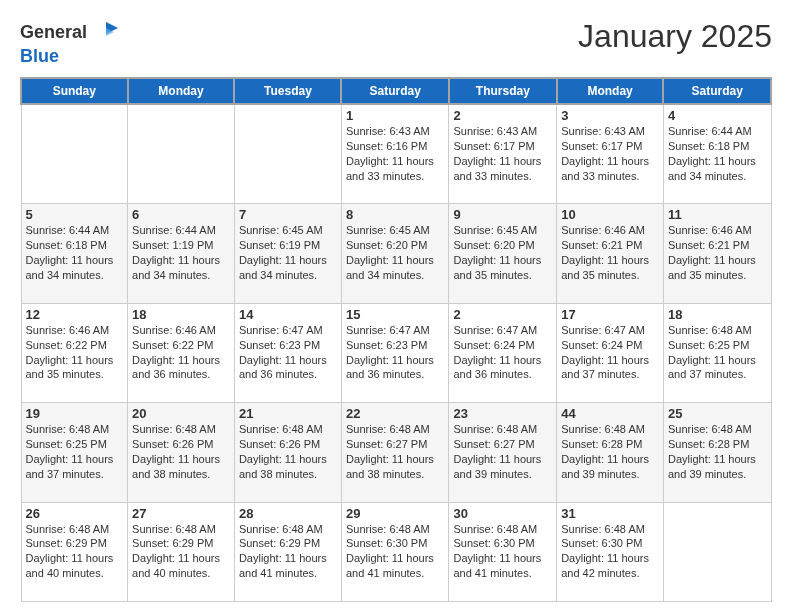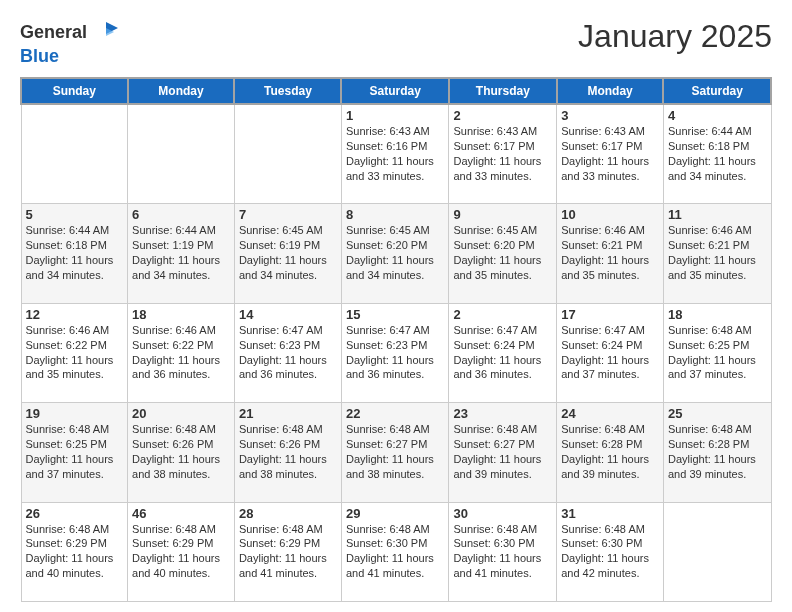--- a/index.html
+++ b/index.html
@@ -294,21 +294,21 @@
 and 38 minutes.</div>
           </td>
           <td>
             <span class="day-number">23</span>
             <div class="day-info">Sunrise: 6:48 AM
 Sunset: 6:27 PM
 Daylight: 11 hours
 and 39 minutes.</div>
           </td>
           <td>
-            <span class="day-number">24</span>
+            <span class="day-number">44</span>
             <div class="day-info">Sunrise: 6:48 AM
 Sunset: 6:28 PM
 Daylight: 11 hours
 and 39 minutes.</div>
           </td>
           <td>
             <span class="day-number">25</span>
             <div class="day-info">Sunrise: 6:48 AM
 Sunset: 6:28 PM
 Daylight: 11 hours
@@ -317,21 +317,21 @@
         </tr>
         <tr>
           <td>
             <span class="day-number">26</span>
             <div class="day-info">Sunrise: 6:48 AM
 Sunset: 6:29 PM
 Daylight: 11 hours
 and 40 minutes.</div>
           </td>
           <td>
-            <span class="day-number">46</span>
+            <span class="day-number">27</span>
             <div class="day-info">Sunrise: 6:48 AM
 Sunset: 6:29 PM
 Daylight: 11 hours
 and 40 minutes.</div>
           </td>
           <td>
             <span class="day-number">28</span>
             <div class="day-info">Sunrise: 6:48 AM
 Sunset: 6:29 PM
 Daylight: 11 hours

